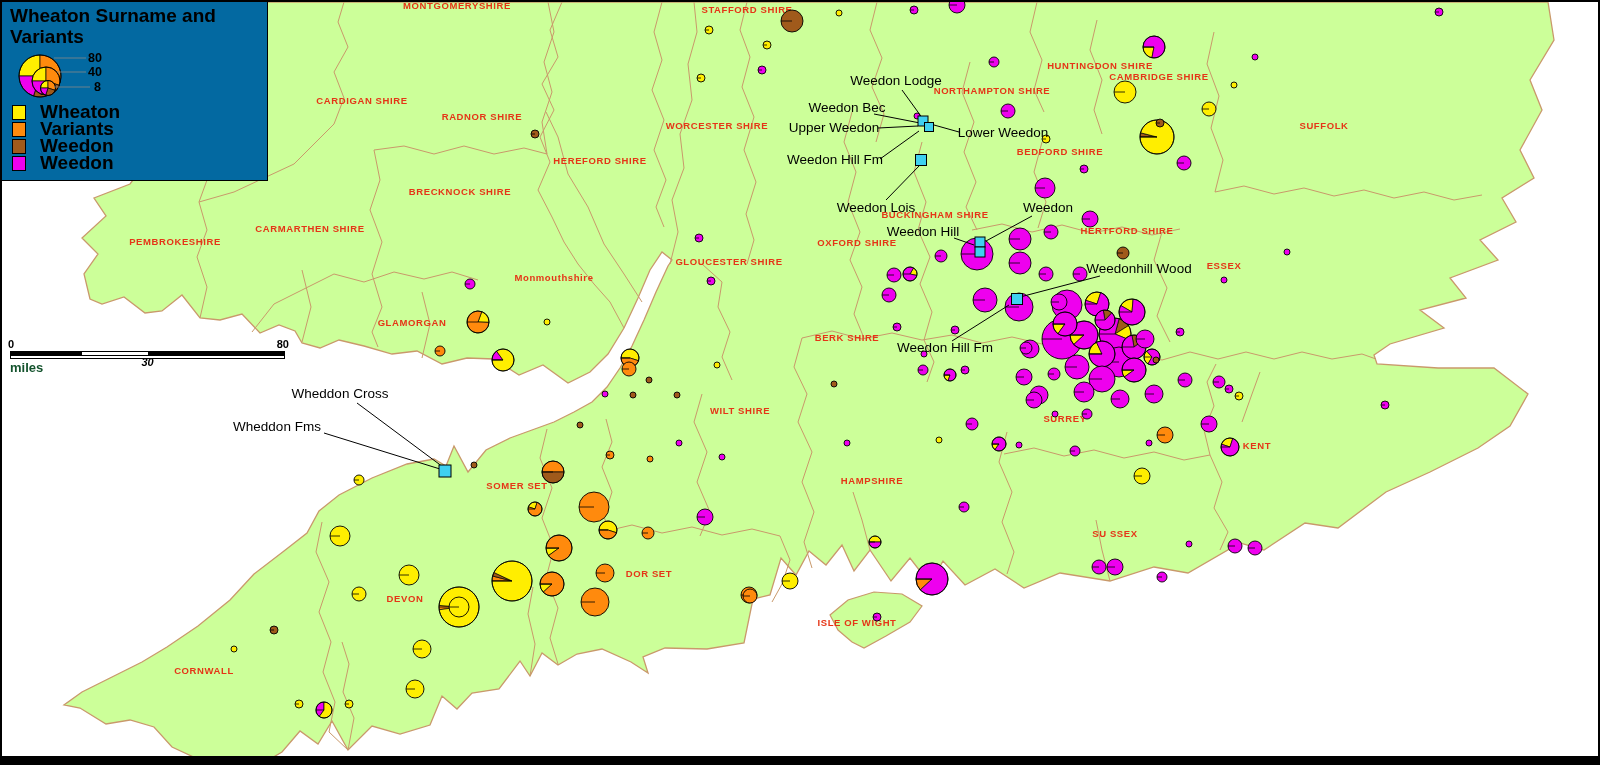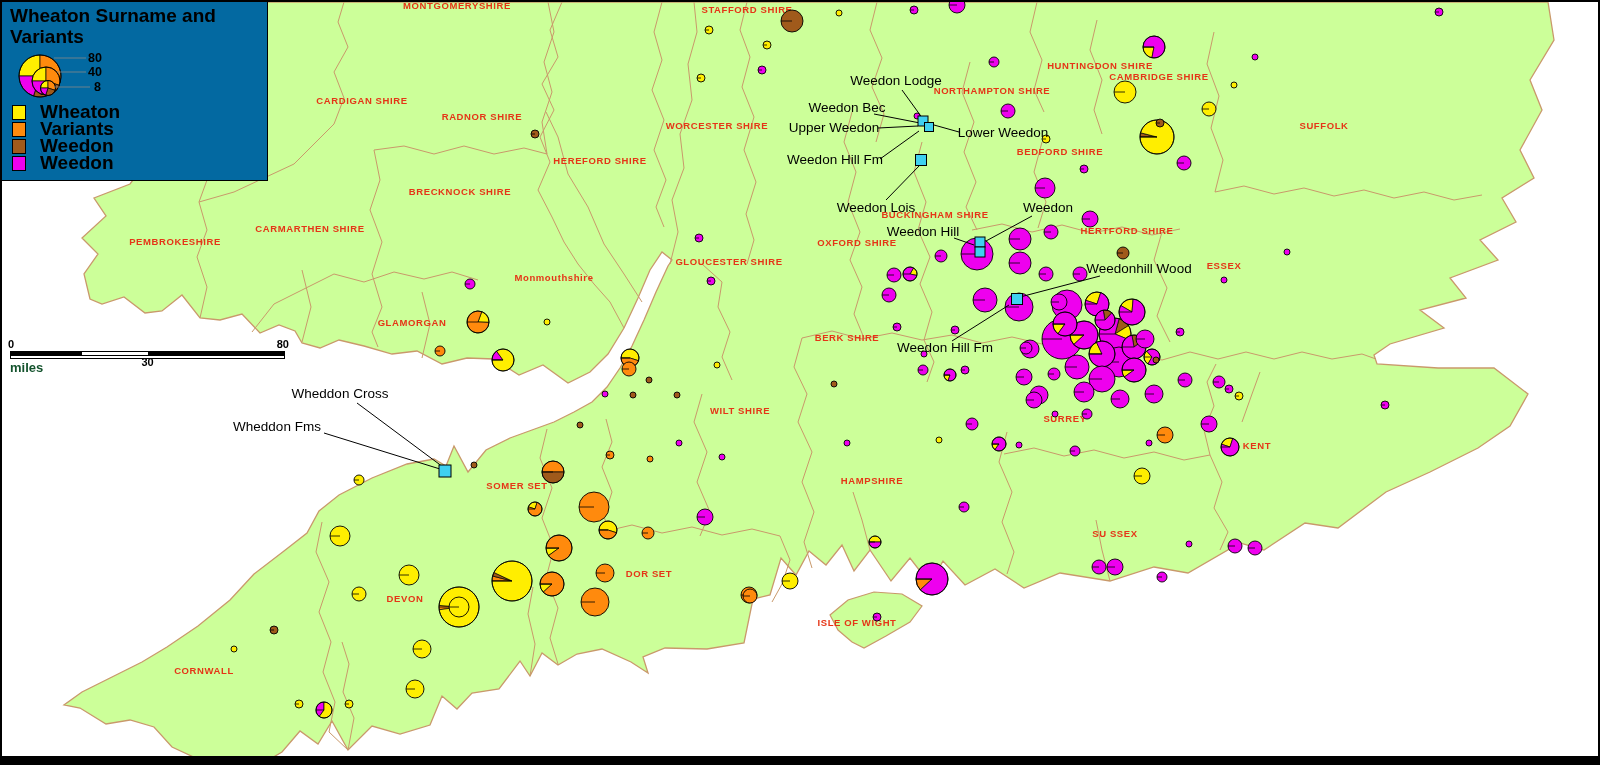--- a/index.html
+++ b/index.html
@@ -10,21 +10,21 @@
           border-bottom:1px solid #000;padding:4px 8px 8px 8px;box-sizing:border-box;z-index:5;}
   .legend-title{font-size:19px;font-weight:bold;color:#000;line-height:1.1;}
   .legend-subtitle{font-size:15px;font-weight:bold;color:#000;line-height:1.15;}
   #key-svg{display:block;margin:2px 0 2px 0;}
   .legend-item{display:flex;align-items:center;height:17px;margin-left:2px;}
   .legend-swatch{width:12px;height:13px;border:1px solid #000;margin-right:14px;flex:none;}
   .legend-label{font-size:19px;font-weight:bold;color:#000;}
   .scalebar{position:absolute;left:8px;top:336px;width:275px;z-index:4;}
   .sb-labels{position:relative;height:13px;font-size:11px;font-weight:bold;color:#000;}
   .sb-l0{position:absolute;left:-2px;top:0;}
-  .sb-l30{position:absolute;left:50%;transform:translateX(-50%);top:18px;}
+  .sb-l30{position:absolute;left:50%;transform:translateX(-50%);top:18px;font-style:italic;}
   .sb-l60{position:absolute;right:-4px;top:0;}
   .sb-bar{position:relative;height:8px;border:1px solid #000;background:#fff;box-sizing:border-box;}
   .sb-seg{position:absolute;top:0;height:3px;background:#000;}
   .sb-seg.a{left:0;width:26%;}
   .sb-seg.b{left:50%;width:50%;}
   .sb-base{position:absolute;left:0;right:0;top:3px;height:1px;background:#000;}
   .sb-unit{text-align:left;font-size:13px;font-weight:bold;color:#14532d;margin-top:1px;}
   .bottom-bar{position:absolute;left:0;right:0;bottom:0;height:7px;background:#000;z-index:6;}
 </style>
 </head>

